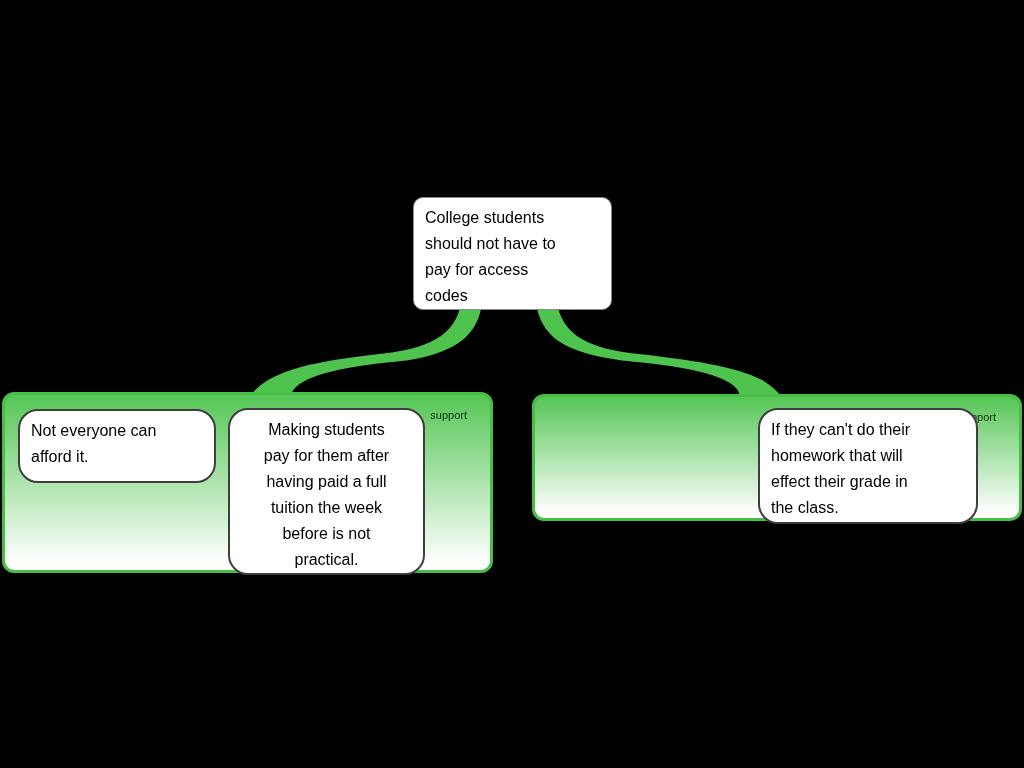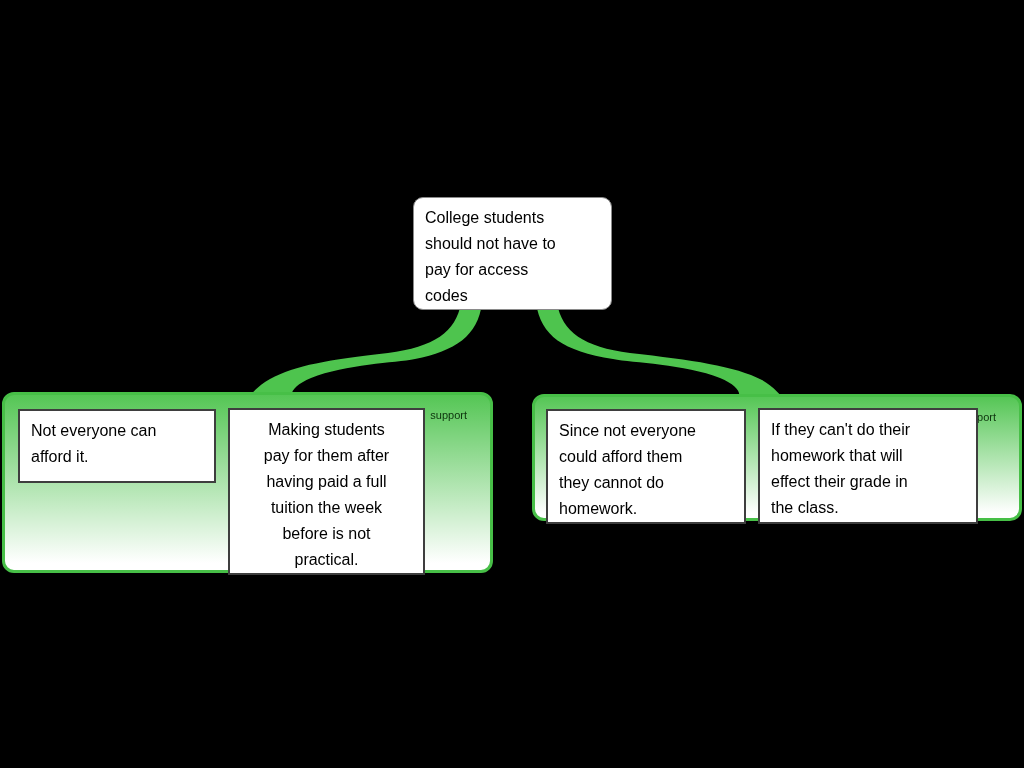--- a/index.html
+++ b/index.html
@@ -25,21 +25,21 @@
   }
   .node {
     position: absolute;
     box-sizing: border-box;
     background: #ffffff;
     color: #000000;
     font-size: 16px;
     line-height: 26px;
     white-space: pre-line;
     padding: 7px 11px;
-    border-radius: 0;
+    border-radius: 20px;
   }
   .claim-node {
     left: 413px;
     top: 197px;
     width: 199px;
     height: 113px;
     border: 1px solid #8a8a8a;
     border-radius: 10px;
     z-index: 3;
   }
@@ -84,24 +84,20 @@
     <div class="node reason-node" id="reason-0-1">Making students
 pay for them after
 having paid a full
 tuition the week
 before is not
 practical.</div>
   </div>
 
   <div class="group" id="group-right">
     <div class="group-label">support</div>
-    <div class="node reason-node" id="reason-1-0">Since not everyone
-could afford them
-they cannot do
-homework.</div>
     <div class="node reason-node" id="reason-1-1">If they can't do their
 homework that will
 effect their grade in
 the class.</div>
   </div>
 
   <svg id="connector-layer" viewBox="0 0 1024 768" xmlns="http://www.w3.org/2000/svg">
     <path fill="#4ec44e" d="M 461,303
              C 456,332 434,347 388,353
              C 328,360 296,365 270,379

